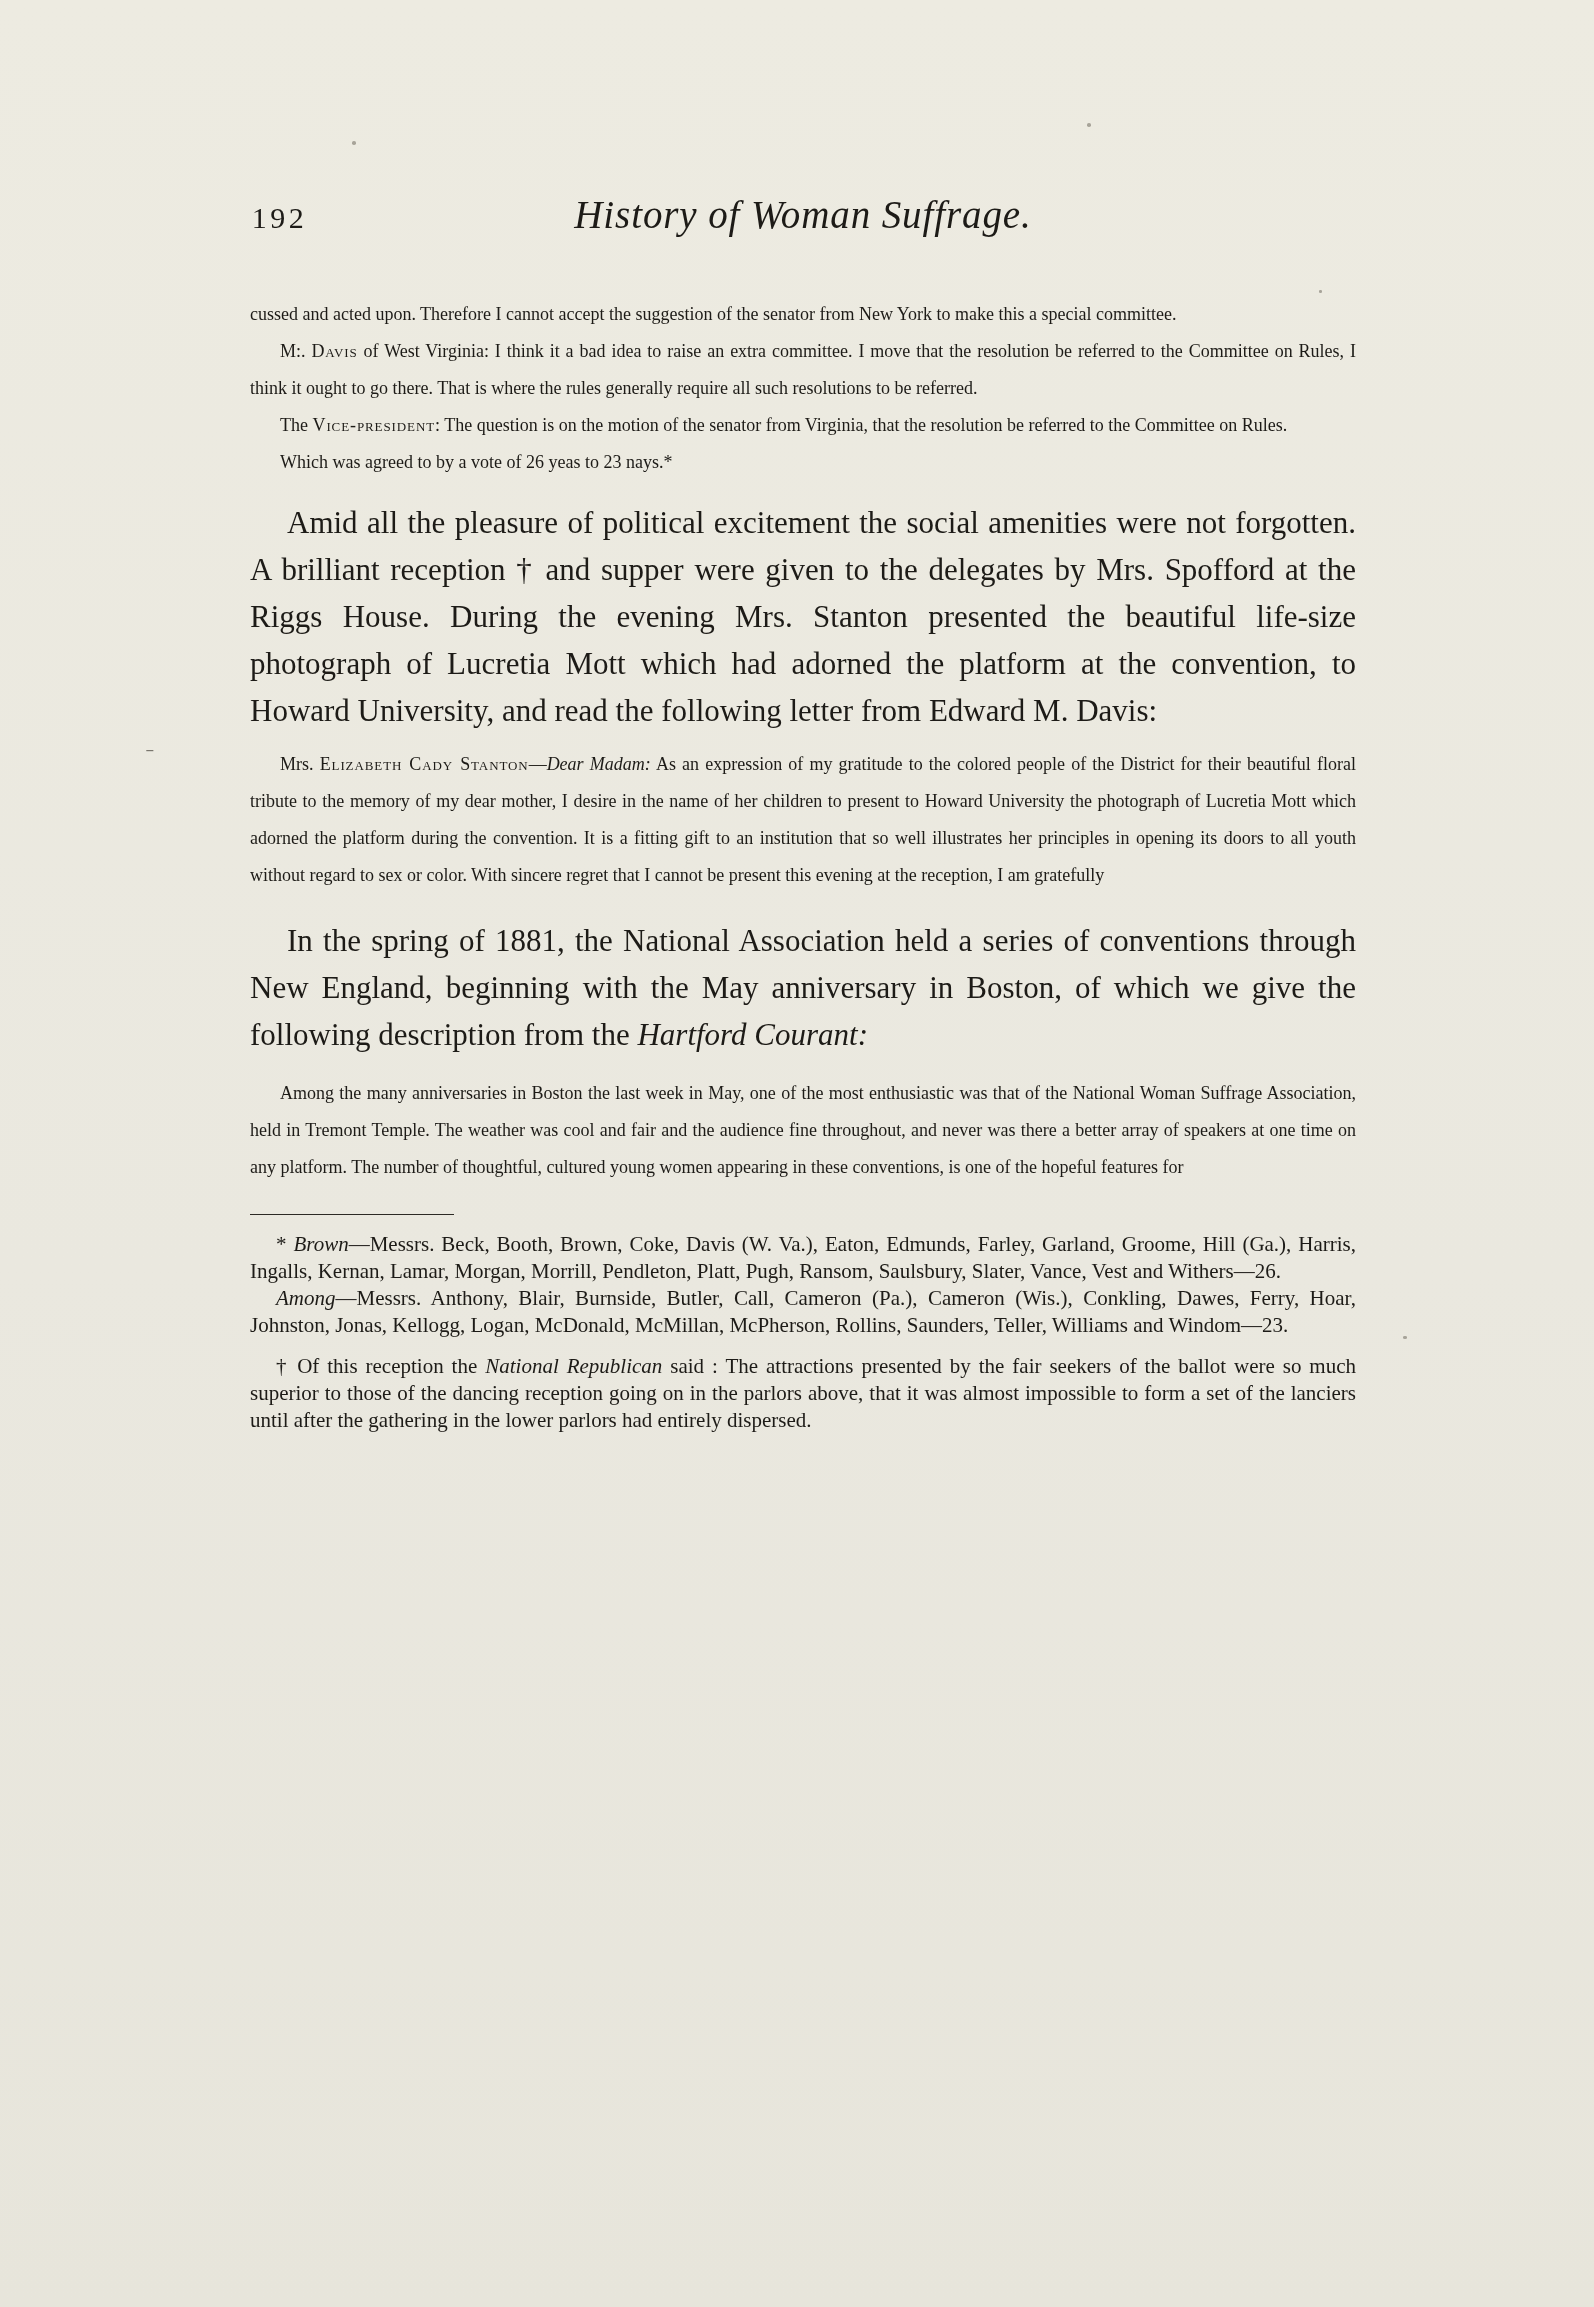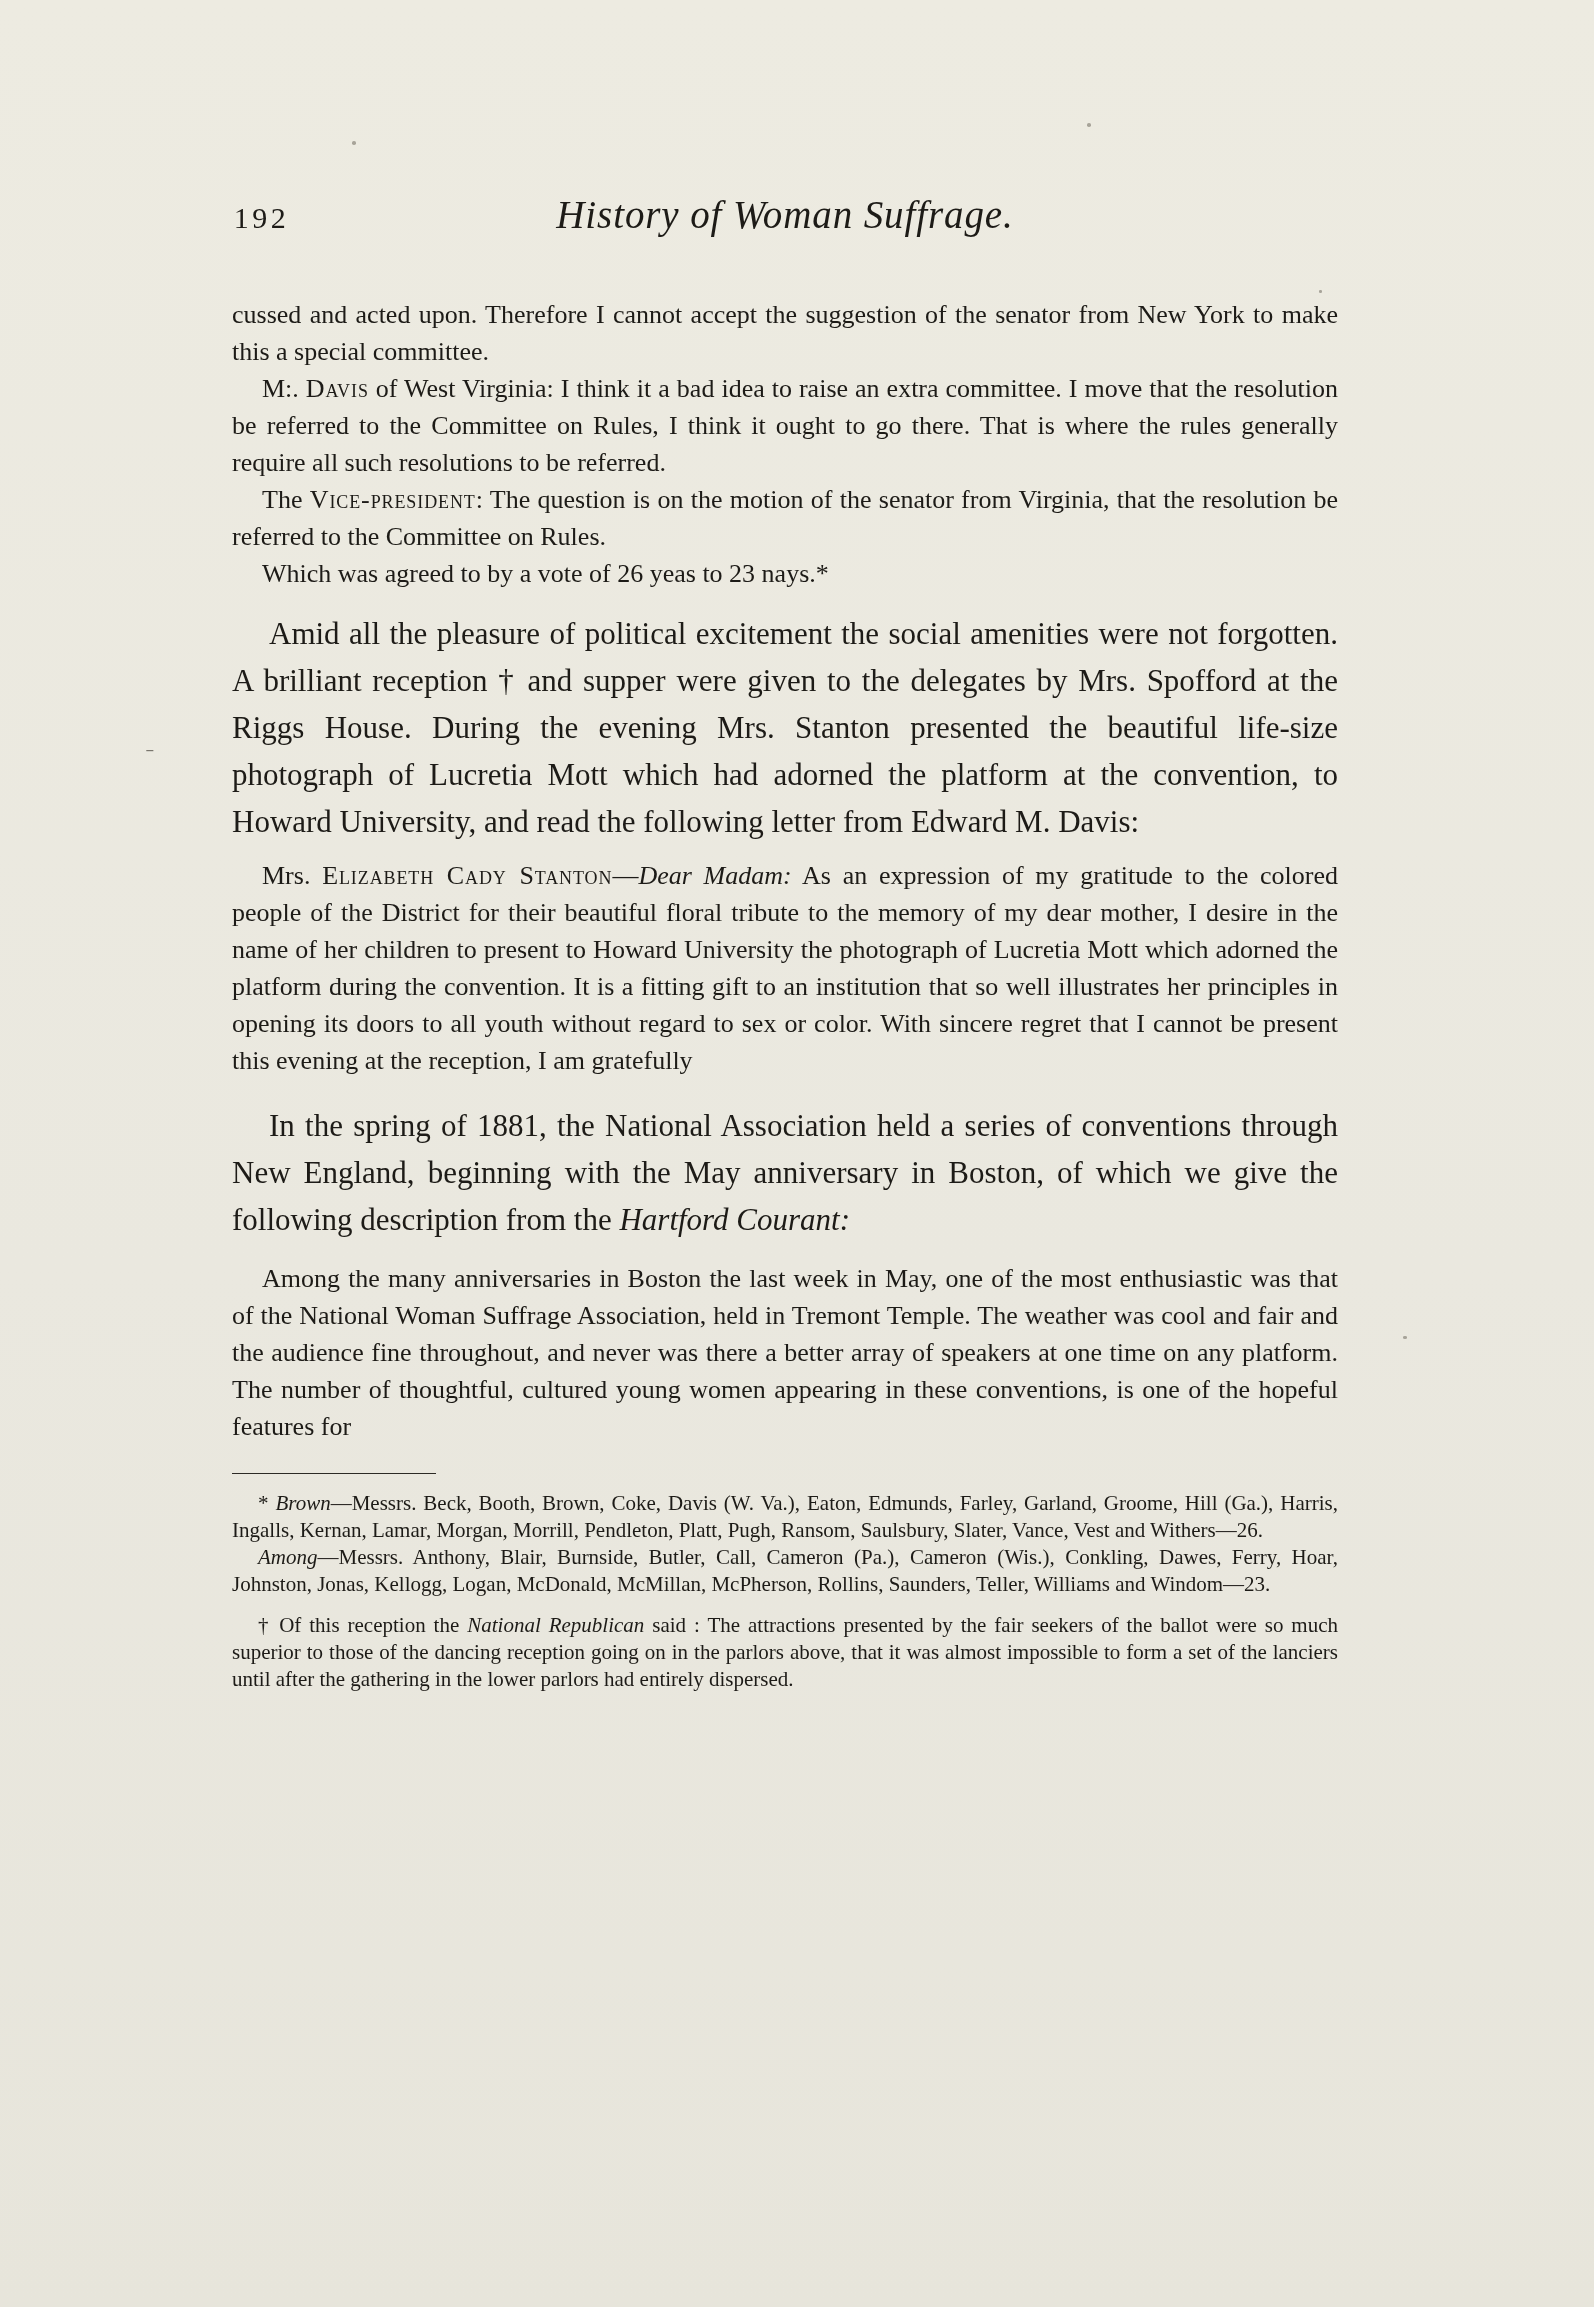--- a/index.html
+++ b/index.html
@@ -8,21 +8,21 @@
     width: 1595px;
     height: 2307px;
     background: linear-gradient(180deg, #edebe1 0%, #eae8df 55%, #e7e5db 100%);
     font-family: "Liberation Serif", "DejaVu Serif", serif;
     color: #1d1b17;
     position: relative;
     overflow: hidden;
   }
   .content {
     position: absolute;
-    left: 232px;
+    left: 250px;
     top: 192px;
     width: 1106px;
   }
   .page-header {
     position: relative;
     height: 53px;
     margin-bottom: 51px;
   }
   .page-number {
     position: absolute;
@@ -32,21 +32,21 @@
     letter-spacing: 3.5px;
   }
   .page-title {
     display: block;
     text-align: center;
     font-style: italic;
     font-size: 39px;
     letter-spacing: 0.9px;
   }
   .para { margin: 0; text-align: justify; }
-  .med { font-size: 26px; line-height: 37px; }
+  .med { font-size: 18px; line-height: 37px; }
   .lg  { font-size: 31px; line-height: 47px; }
   .indent { text-indent: 30px; }
   .lg.indent { text-indent: 37px; }
   .mt-md { margin-top: 17.6px; }
   .mt-lg { margin-top: 23px; }
   .letter { margin-top: 12.3px; }
   .sig-line {
     display: flex;
     justify-content: space-between;
     font-size: 26px;

